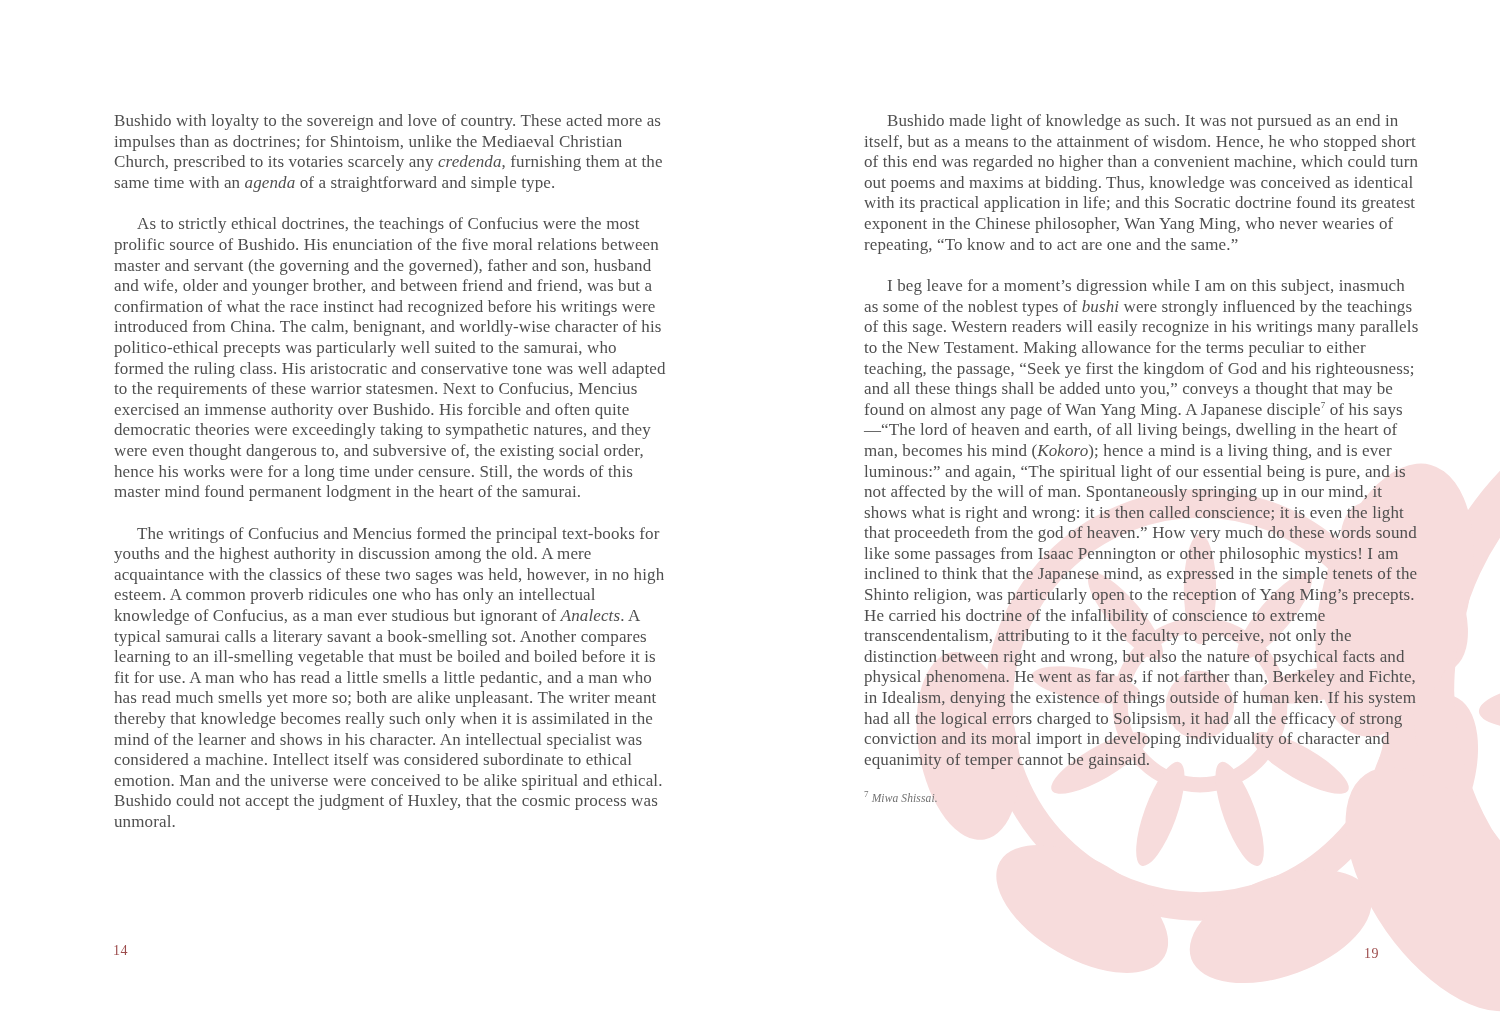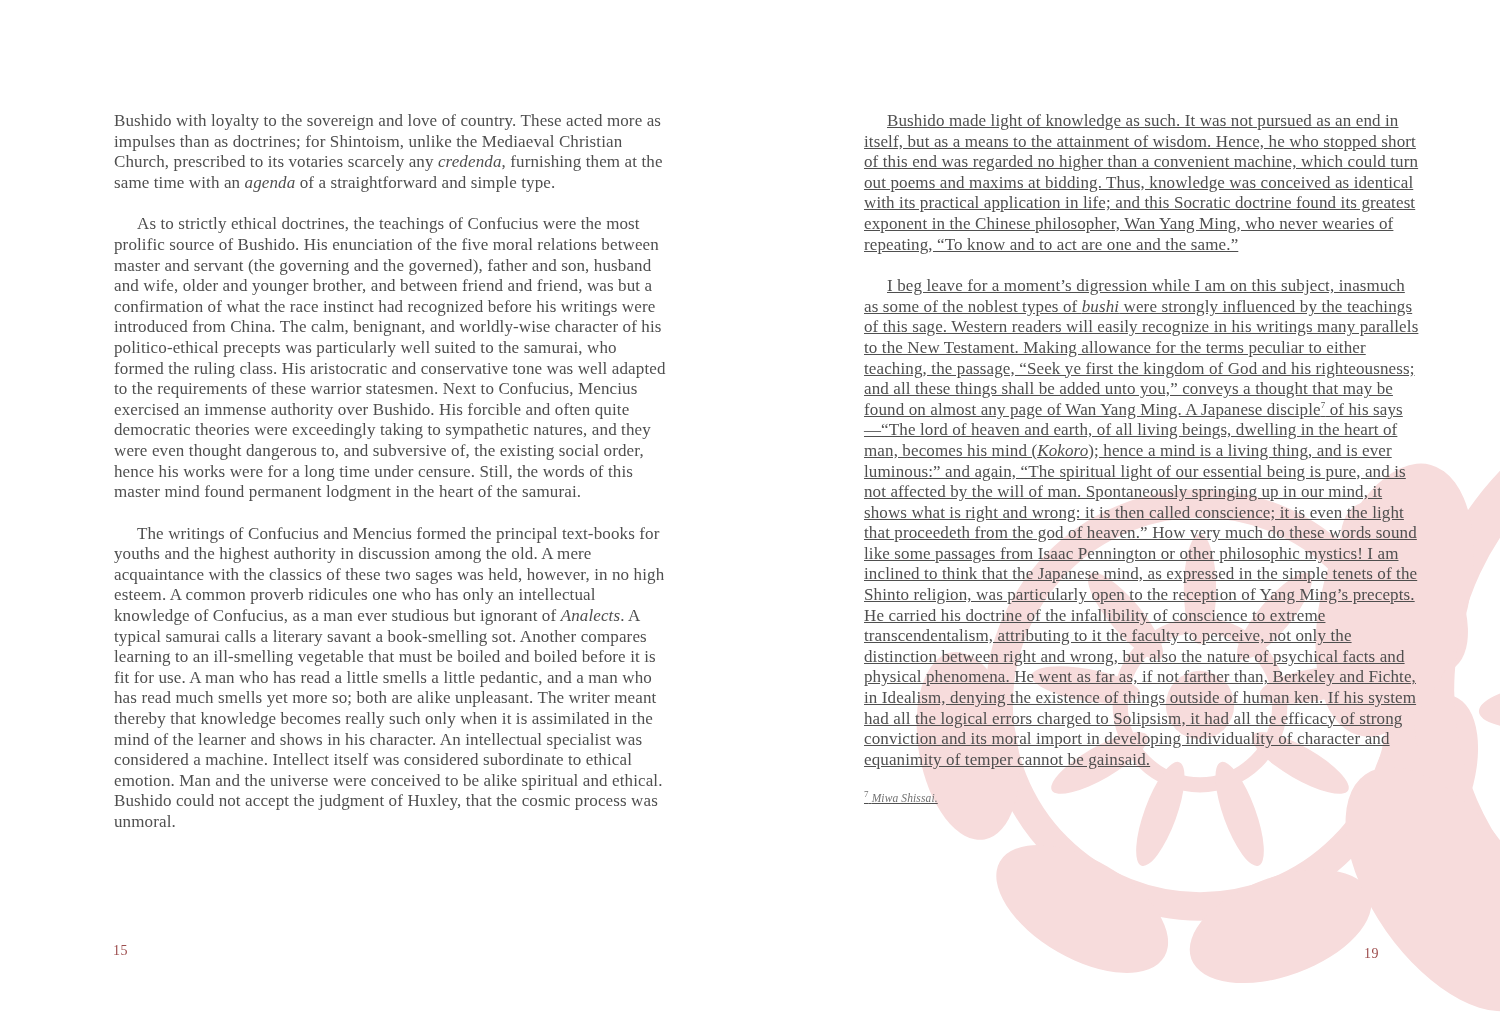--- a/index.html
+++ b/index.html
@@ -30,21 +30,21 @@
   .text-block {
     position: absolute;
     width: 556px;
     font-size: 17px;
     line-height: 20.6px;
     letter-spacing: 0.12px;
     color: var(--text);
     text-align: left;
   }
   .left-block  { left: 114px; top: 111px; }
-  .right-block { left: 864px; top: 111px; text-decoration: underline; }
+  .right-block { left: 864px; top: 111px; }
   .para { margin: 0 0 21px 0; }
   .para.indent { text-indent: 23px; }
   .it  { font-style: italic; }
   .sup { vertical-align: super; font-size: 9px; line-height: 0; }
   .footnote {
     margin-top: 5px;
     font-size: 11.5px;
     line-height: 14px;
     font-style: normal;
     color: #707070;
@@ -98,21 +98,21 @@
 </svg>
 
 <div class="spread">
 
   <div>
     <div class="text-block left-block">
       <p class="para"><span>Bushido with loyalty to the sovereign and love of country. These acted more as impulses than as doctrines; for Shintoism, unlike the Mediaeval Christian Church, prescribed to its votaries scarcely any </span><span class="it">credenda</span><span>, furnishing them at the same time with an </span><span class="it">agenda</span><span> of a straightforward and simple type.</span></p>
       <p class="para indent"><span>As to strictly ethical doctrines, the teachings of Confucius were the most prolific source of Bushido. His enunciation of the five moral relations between master and servant (the governing and the governed), father and son, husband and wife, older and younger brother, and between friend and friend, was but a confirmation of what the race instinct had recognized before his writings were introduced from China. The calm, benignant, and worldly-wise character of his politico-ethical precepts was particularly well suited to the samurai, who formed the ruling class. His aristocratic and conservative tone was well adapted to the requirements of these warrior statesmen. Next to Confucius, Mencius exercised an immense authority over Bushido. His forcible and often quite democratic theories were exceedingly taking to sympathetic natures, and they were even thought dangerous to, and subversive of, the existing social order, hence his works were for a long time under censure. Still, the words of this master mind found permanent lodgment in the heart of the samurai.</span></p>
       <p class="para indent"><span>The writings of Confucius and Mencius formed the principal text-books for youths and the highest authority in discussion among the old. A mere acquaintance with the classics of these two sages was held, however, in no high esteem. A common proverb ridicules one who has only an intellectual knowledge of Confucius, as a man ever studious but ignorant of </span><span class="it">Analects</span><span>. A typical samurai calls a literary savant a book-smelling sot. Another compares learning to an ill-smelling vegetable that must be boiled and boiled before it is fit for use. A man who has read a little smells a little pedantic, and a man who has read much smells yet more so; both are alike unpleasant. The writer meant thereby that knowledge becomes really such only when it is assimilated in the mind of the learner and shows in his character. An intellectual specialist was considered a machine. Intellect itself was considered subordinate to ethical emotion. Man and the universe were conceived to be alike spiritual and ethical. Bushido could not accept the judgment of Huxley, that the cosmic process was unmoral.</span></p>
     </div>
-    <div class="page-number pn-left">15</div>
+    <div class="page-number pn-left">14</div>
   </div>
 
   <div>
     <div class="text-block right-block">
       <p class="para indent"><span>Bushido made light of knowledge as such. It was not pursued as an end in itself, but as a means to the attainment of wisdom. Hence, he who stopped short of this end was regarded no higher than a convenient machine, which could turn out poems and maxims at bidding. Thus, knowledge was conceived as identical with its practical application in life; and this Socratic doctrine found its greatest exponent in the Chinese philosopher, Wan Yang Ming, who never wearies of repeating, “To know and to act are one and the same.”</span></p>
       <p class="para indent"><span>I beg leave for a moment’s digression while I am on this subject, inasmuch as some of the noblest types of </span><span class="it">bushi</span><span> were strongly influenced by the teachings of this sage. Western readers will easily recognize in his writings many parallels to the New Testament. Making allowance for the terms peculiar to either teaching, the passage, “Seek ye first the kingdom of God and his righteousness; and all these things shall be added unto you,” conveys a thought that may be found on almost any page of Wan Yang Ming. A Japanese disciple</span><span class="sup">7</span><span> of his says—“The lord of heaven and earth, of all living beings, dwelling in the heart of man, becomes his mind (</span><span class="it">Kokoro</span><span>); hence a mind is a living thing, and is ever luminous:” and again, “The spiritual light of our essential being is pure, and is not affected by the will of man. Spontaneously springing up in our mind, it shows what is right and wrong: it is then called conscience; it is even the light that proceedeth from the god of heaven.” How very much do these words sound like some passages from Isaac Pennington or other philosophic mystics! I am inclined to think that the Japanese mind, as expressed in the simple tenets of the Shinto religion, was particularly open to the reception of Yang Ming’s precepts. He carried his doctrine of the infallibility of conscience to extreme transcendentalism, attributing to it the faculty to perceive, not only the distinction between right and wrong, but also the nature of psychical facts and physical phenomena. He went as far as, if not farther than, Berkeley and Fichte, in Idealism, denying the existence of things outside of human ken. If his system had all the logical errors charged to Solipsism, it had all the efficacy of strong conviction and its moral import in developing individuality of character and equanimity of temper cannot be gainsaid.</span></p>
       <div class="footnote"><span class="sup">7</span><span>  </span><span class="it">Miwa Shissai.</span></div>
     </div>
     <div class="page-number pn-right">19</div>
   </div>

